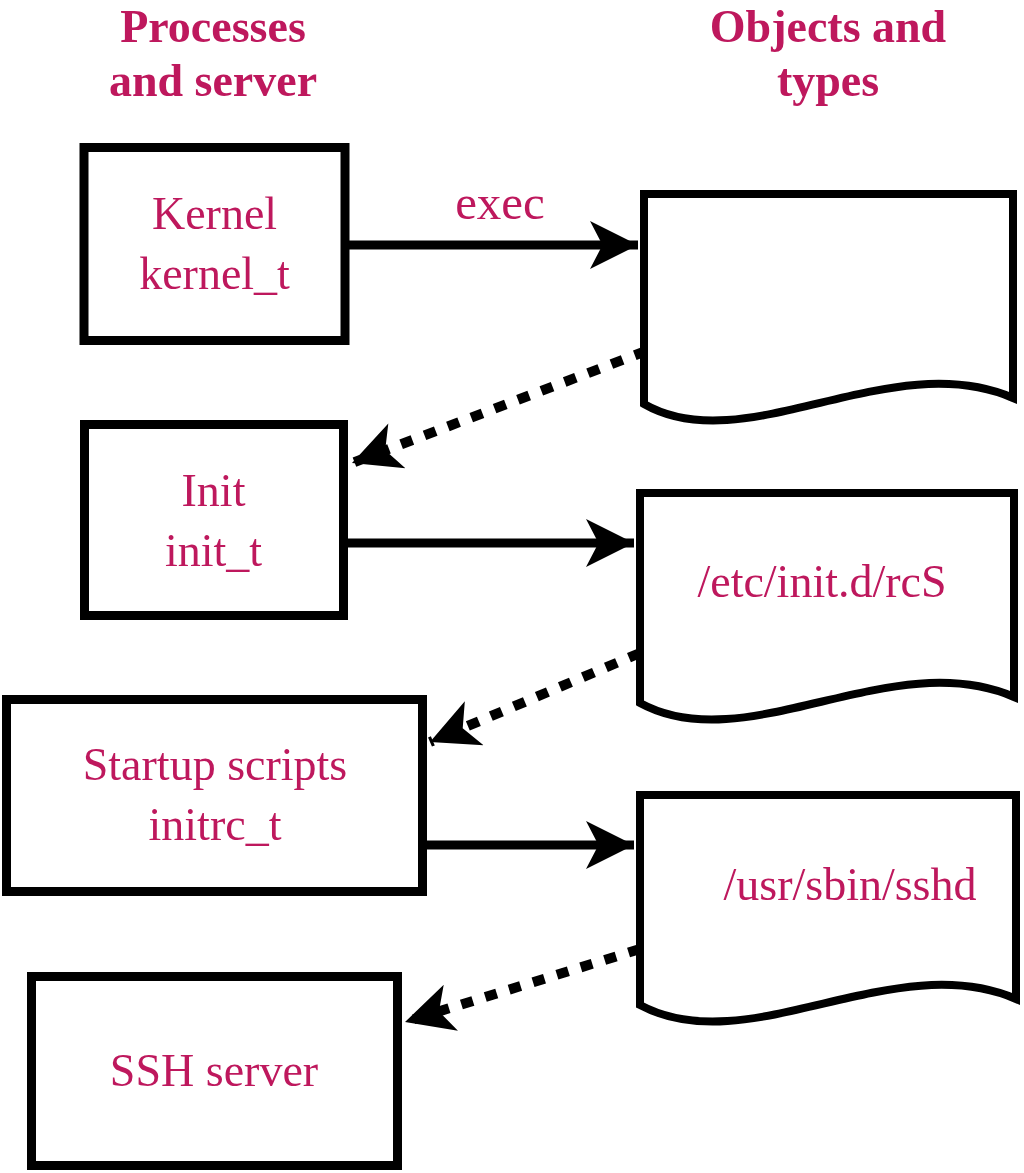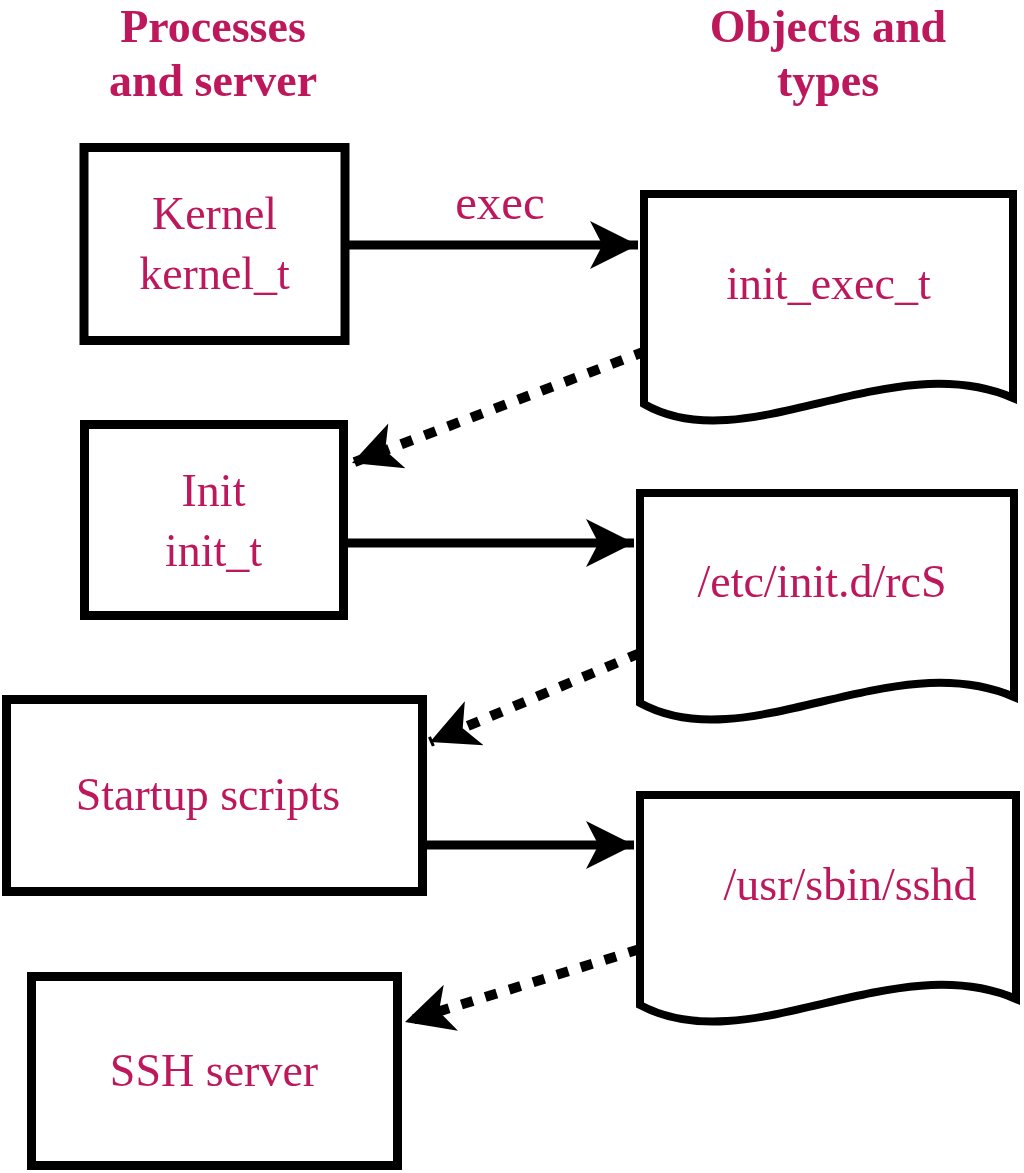--- a/index.html
+++ b/index.html
@@ -90,29 +90,29 @@
   <div class="edge-label" style="left:395px; top:180px; width:210px;">exec</div>
 
   <div class="node-text" style="left:84px; top:147px; width:261px; height:193px;">
     <div>Kernel</div>
     <div>kernel_t</div>
   </div>
   <div class="node-text" style="left:84px; top:425px; width:259px; height:191px;">
     <div>Init</div>
     <div>init_t</div>
   </div>
-  <div class="node-text" style="left:0; top:699px; width:416px; height:192px;">
+  <div class="node-text" style="left:7px; top:699px; width:416px; height:192px;">
     <div>Startup scripts</div>
+    <div>initrc_t</div>
   </div>
   <div class="node-text" style="left:31px; top:976px; width:366px; height:189px;text-align:right;">
     <div>SSH server</div>
   </div>
 
   <div class="node-text" style="left:644px; top:200px; width:369px; height:168px;">
-    <div>init_exec_t</div>
   </div>
   <div class="node-text" style="left:635px; top:498px; width:374px; height:168px;">
     <div>/etc/init.d/rcS</div>
   </div>
   <div class="node-text" style="left:662px; top:801px; width:376px; height:168px;gap:33px;">
     <div>/usr/sbin/sshd</div>
   </div>
 
 </div>
 

